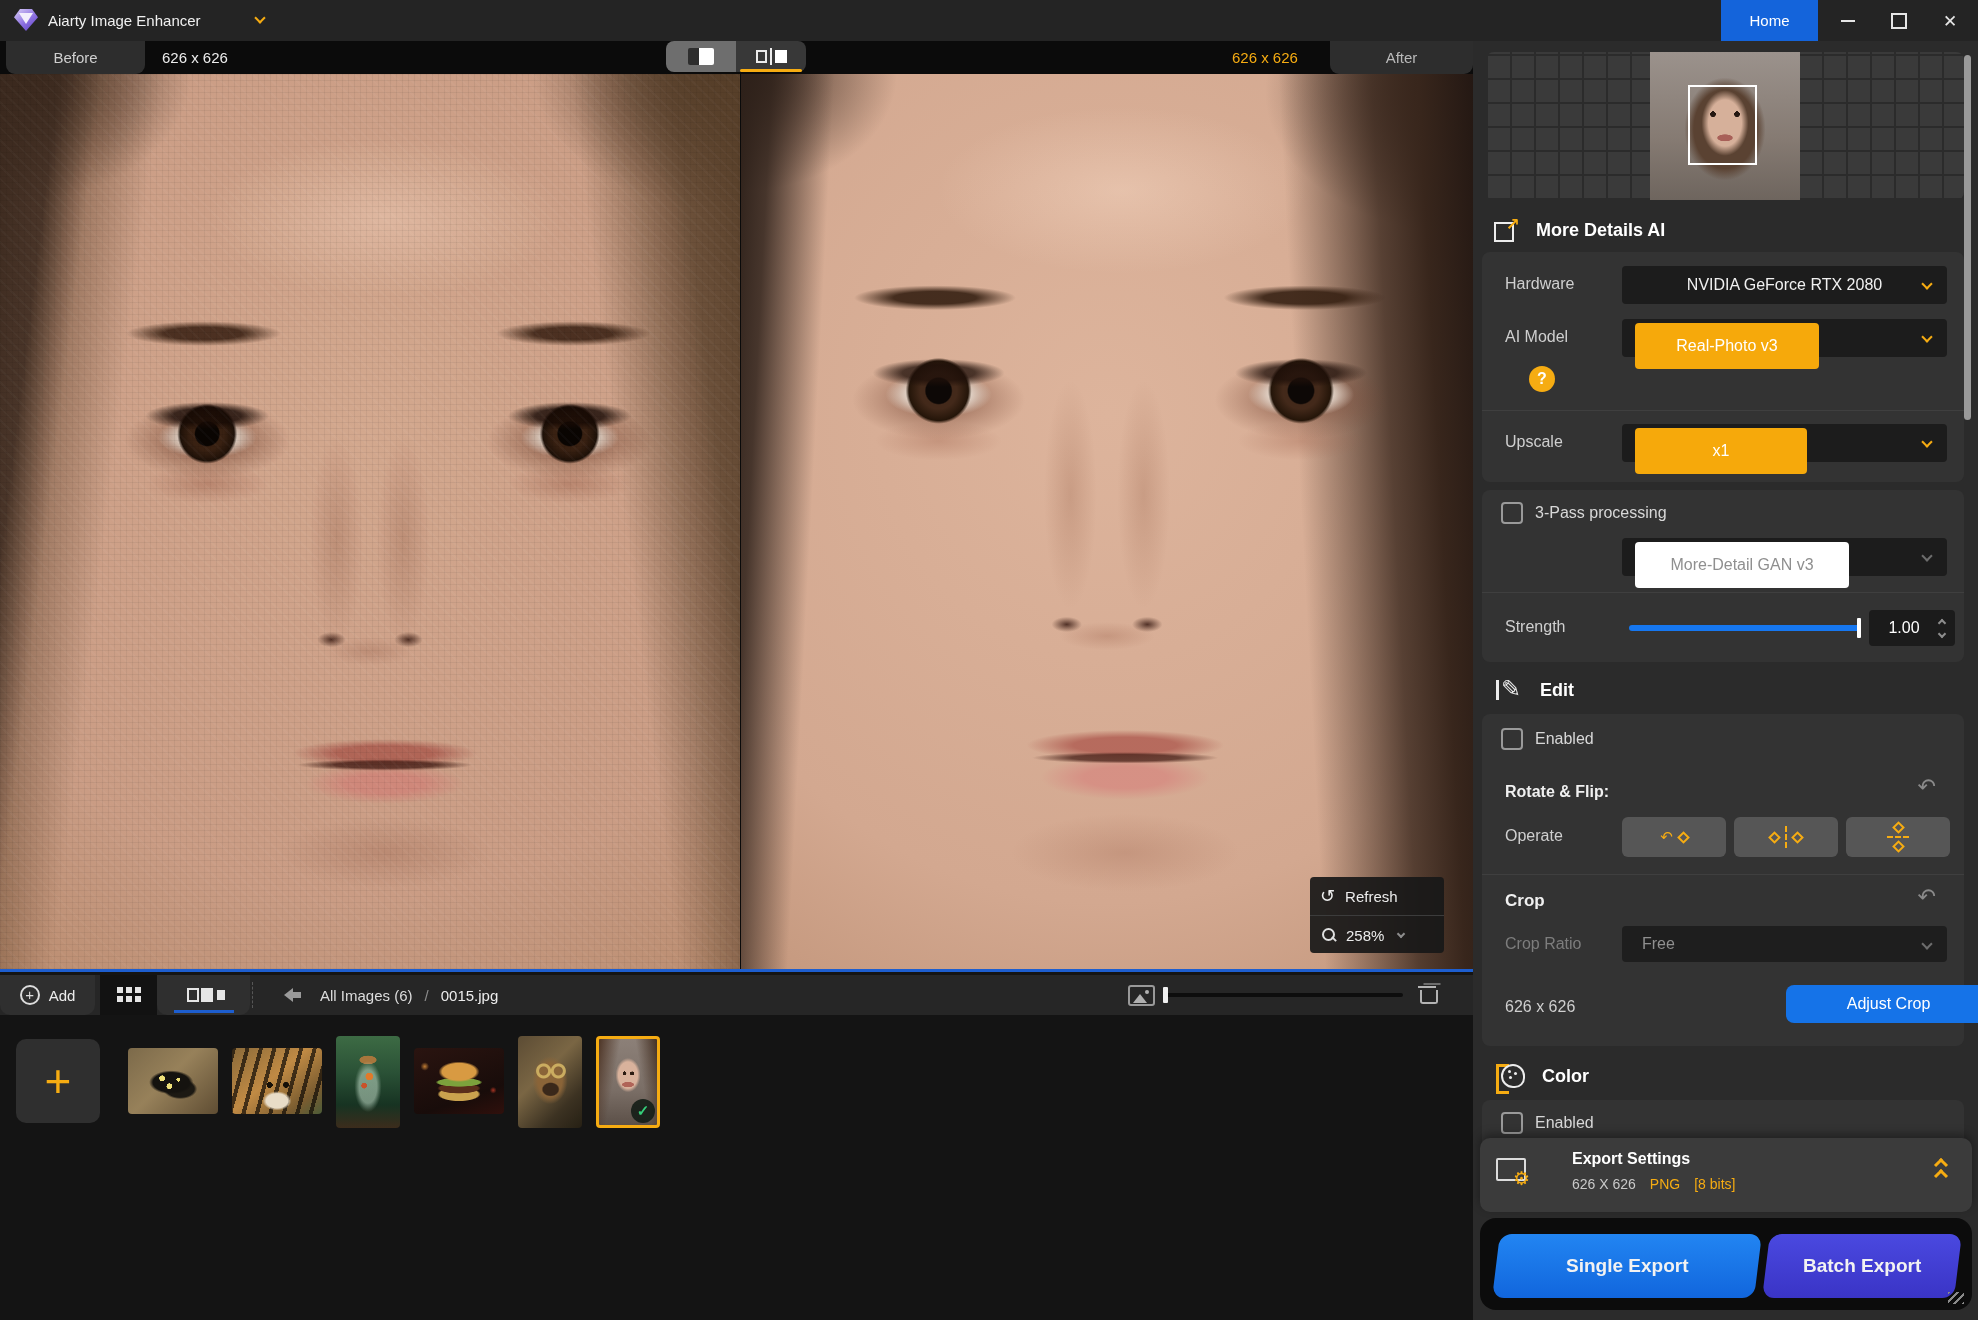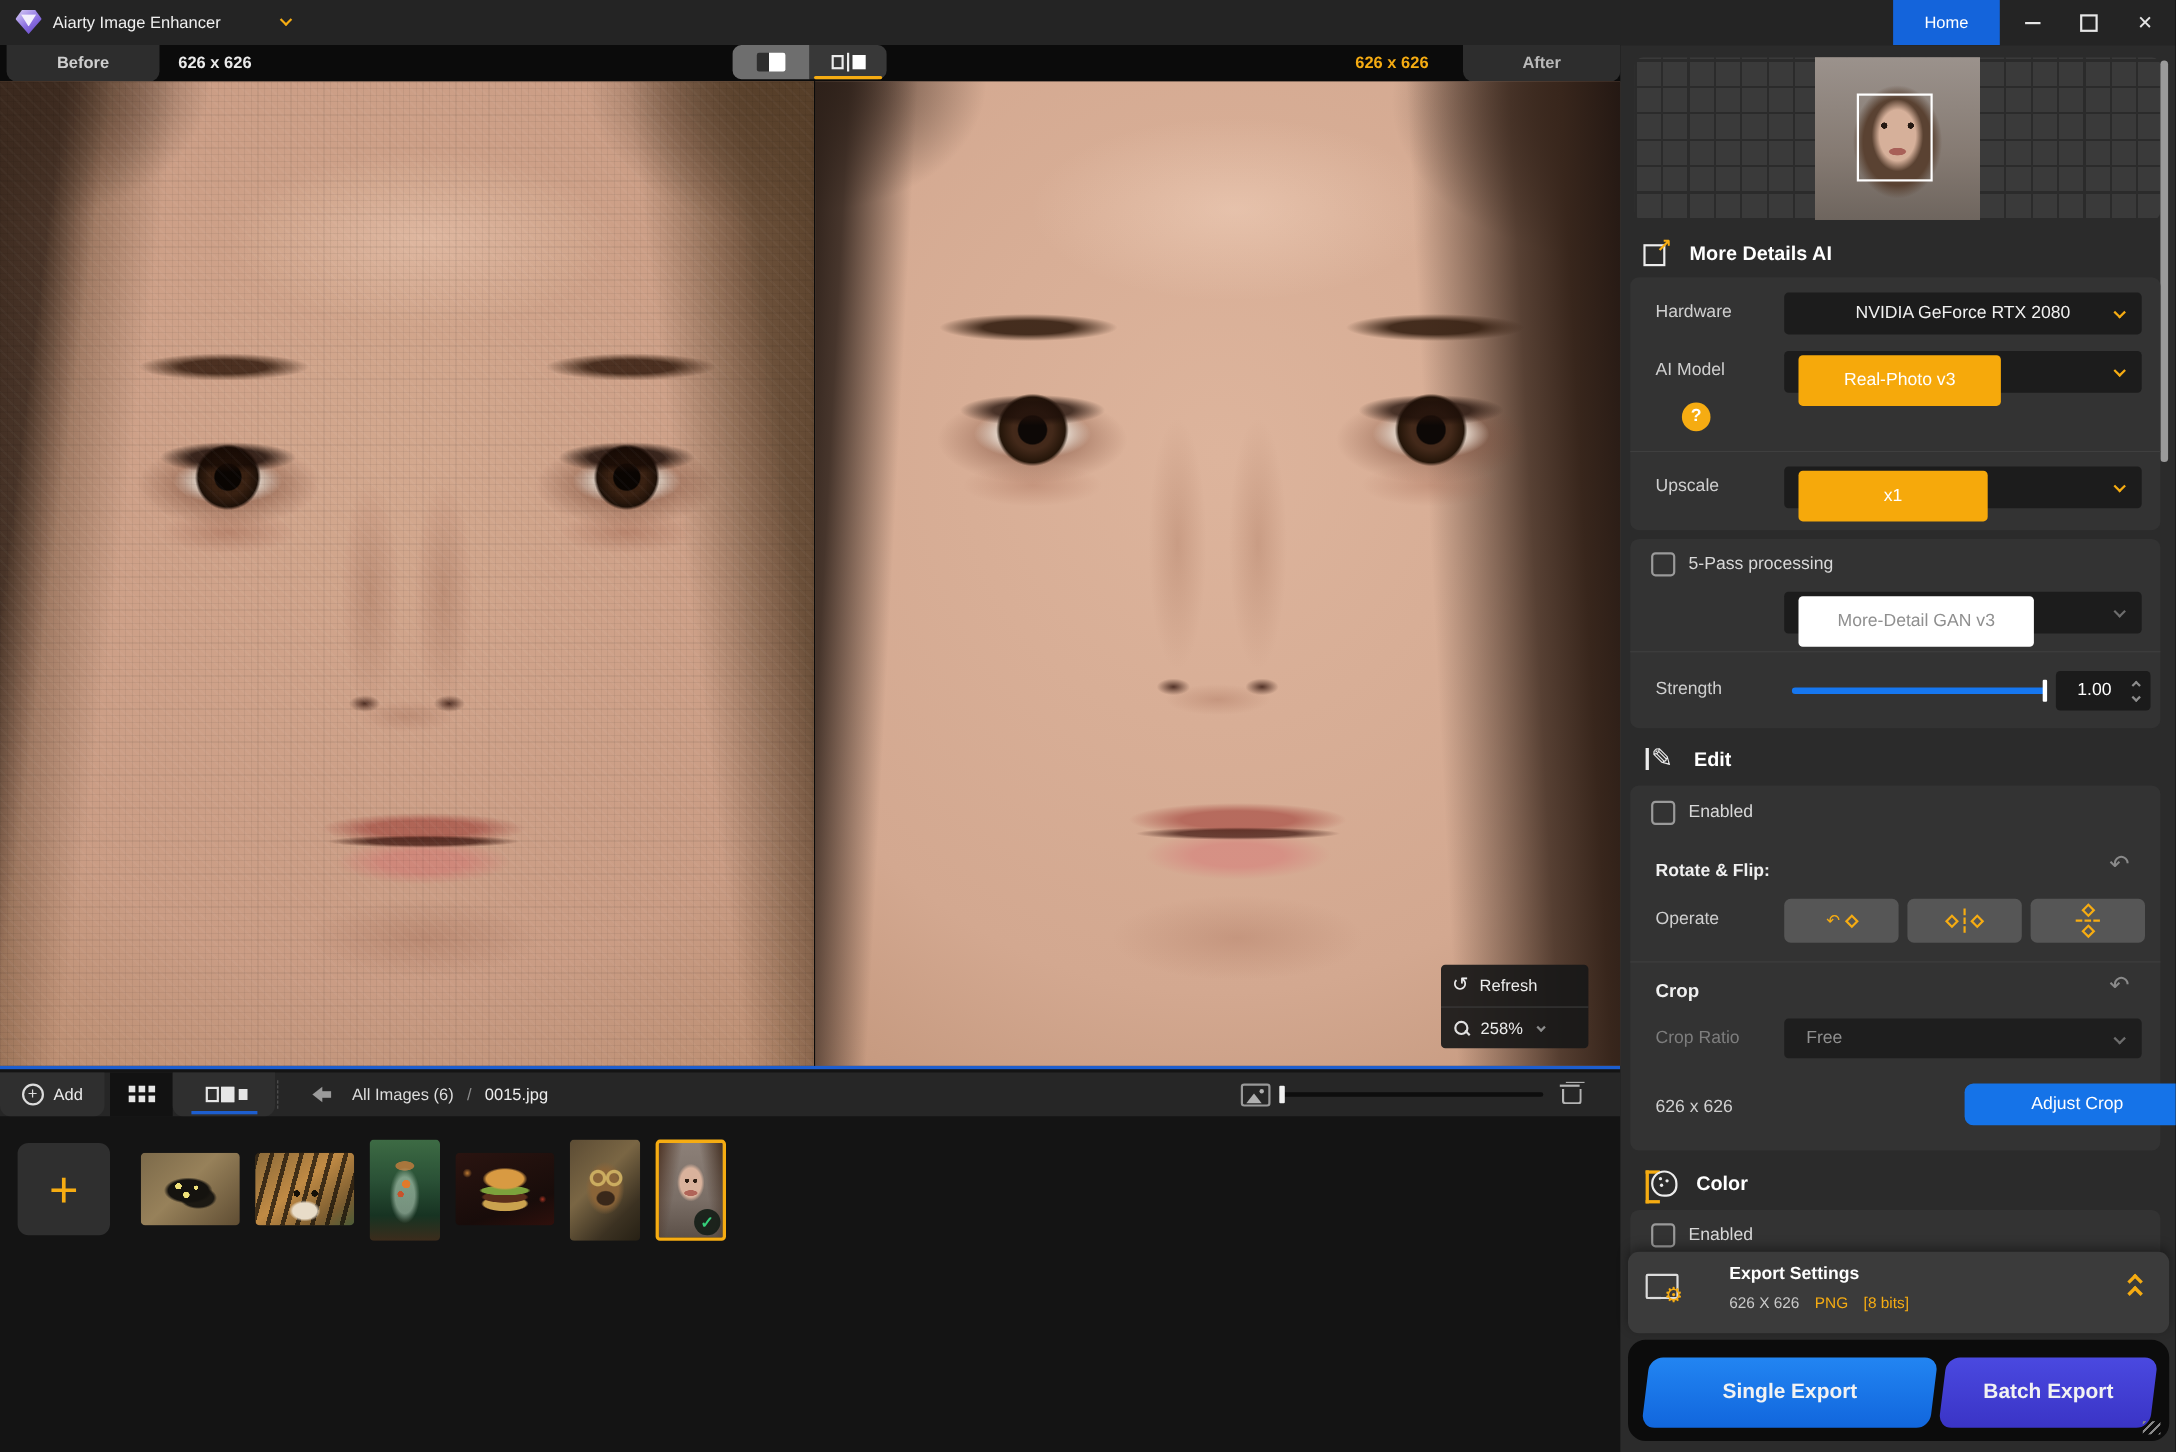--- a/index.html
+++ b/index.html
@@ -21,21 +21,21 @@
   .cv.gray { border-color:#8d8d8d; }
   .cv.dim { border-color:#6d6d6d; }
   .title-chev { left:256px; top:14px; }
   .home-btn { left:1721px; top:0; width:97px; height:41px; background:#1464DB; color:#fff; font-size:15px; display:flex; align-items:center; justify-content:center; cursor:pointer; }
   .winbtn { top:0; width:44px; height:41px; display:flex; align-items:center; justify-content:center; color:#e6e6e6; }
   .win-min::after { content:""; width:14px; height:2px; background:#e6e6e6; }
   .win-max::after { content:""; width:12px; height:12px; border:2px solid #e6e6e6; }
   .win-close { font-size:17px; }
 
   
-  .viewbar { left:0; top:41px; width:1978px; height:33px; background:#0b0b0b;font-weight:bold; }
+  .viewbar { left:0; top:41px; width:1978px; height:33px; background:#0b0b0b; }
   .tab { top:0; height:33px; background:#2d2d2d; border-radius:0 0 9px 9px; display:flex; align-items:center; justify-content:center; font-size:15px; color:#cfcfcf; }
   .size-label { top:0; height:33px; display:flex; align-items:center; font-size:15px; color:#ececec; }
   .toggles { left:666px; top:41px; height:33px; display:flex; }
   .tgl { width:70px; height:31px; display:flex; align-items:center; justify-content:center; position:relative; }
   .tgl.light { background:#6e6e6e; border-radius:8px 0 0 8px; }
   .tgl.dark { background:#383838; border-radius:0 8px 8px 0; }
   .tgl.dark::after { content:""; position:absolute; left:4px; right:4px; bottom:0; height:3px; background:#F6AC12; border-radius:2px; }
   .ic-split { width:26px; height:17px; border-radius:2px; background:linear-gradient(to right,#2e2e2e 0 42%,#ffffff 42%); }
   .ic-compare { display:flex; align-items:center; gap:3px; }
   .ic-compare .o { width:11px; height:13px; border:2px solid #ececec; }
@@ -415,21 +415,21 @@
       <div class="divider" style="top:158px;"></div>
       <span class="abs lbl" style="left:23px;top:181px;">Upscale</span>
       <div class="dd" style="top:172px;">
         <span class="pill" style="width:172px;">x1</span>
         <span class="cv"></span>
       </div>
     </div>
 
     <div class="abs card" style="top:449px;height:172px;">
       <span class="abs chk" style="left:19px;top:12px;"></span>
-      <span class="abs lbl" style="left:53px;top:14px;color:#d8d8d8;">5-Pass processing</span>
+      <span class="abs lbl" style="left:53px;top:14px;color:#d8d8d8;">3-Pass processing</span>
       <div class="dd" style="top:48px;">
         <span class="pill disabled" style="width:214px;">More-Detail GAN v3</span>
         <span class="cv dim"></span>
       </div>
       <div class="divider" style="top:102px;"></div>
       <span class="abs lbl" style="left:23px;top:128px;">Strength</span>
       <div class="slider-track" style="left:147px;top:135px;width:232px;"></div>
       <div class="slider-handle" style="left:375px;top:128px;"></div>
       <div class="num-box" style="left:387px;top:120px;">
         <span class="v">1.00</span>

